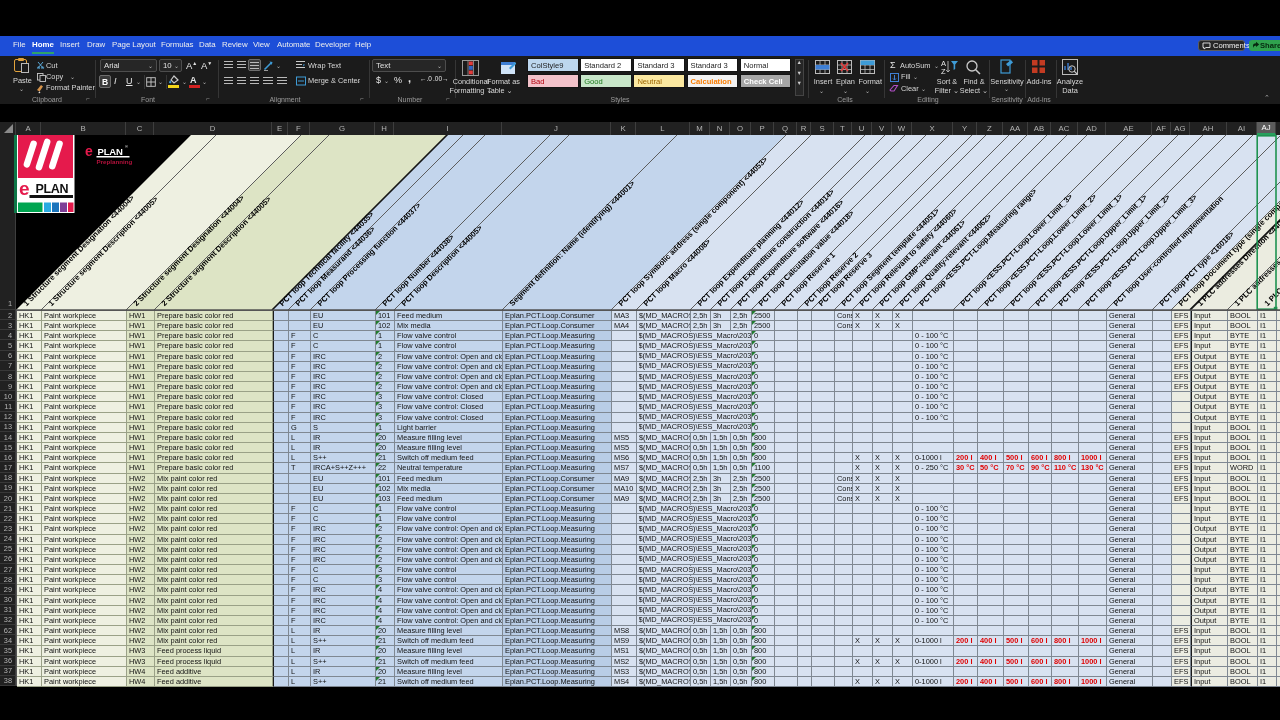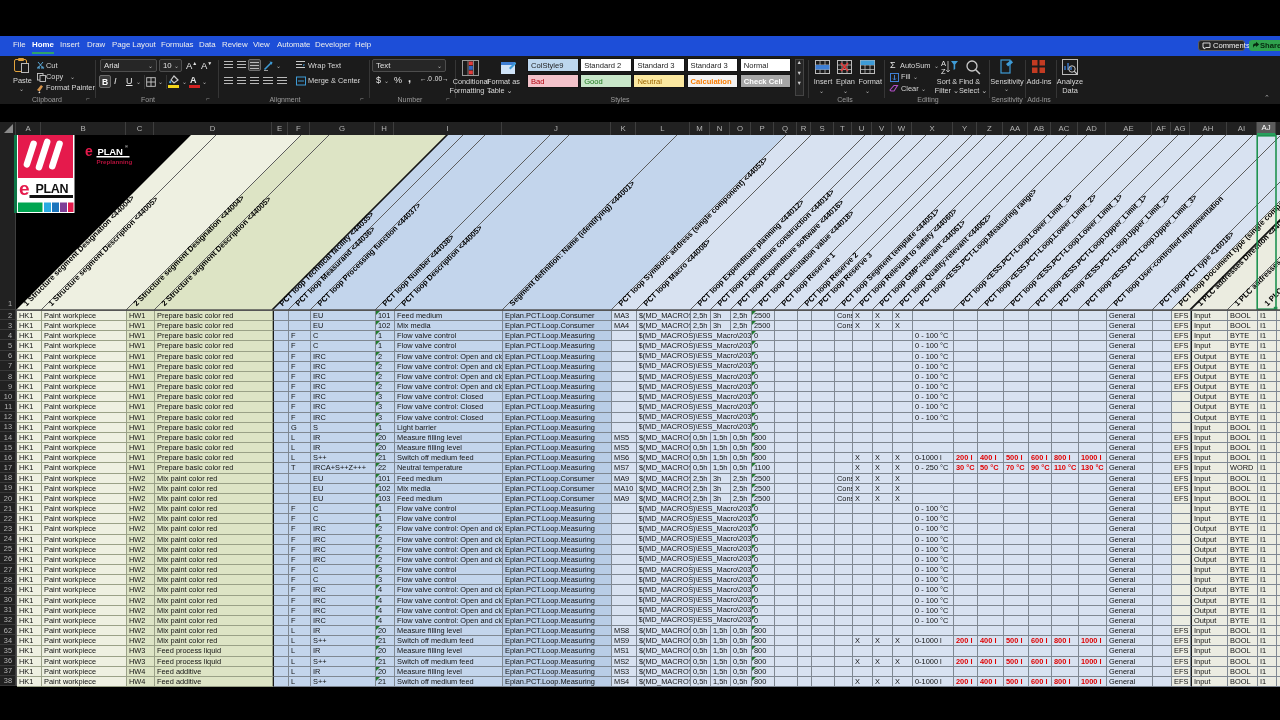--- a/index.html
+++ b/index.html
@@ -239,21 +239,21 @@
         <text x="0" y="7" font-size="7.5" fill="#e6e6e6" font-family="Liberation Sans">A</text>
         <text x="0" y="15" font-size="7.5" fill="#e6e6e6" font-family="Liberation Sans">Z</text>
         <path d="M7 2v11M5.2 11l1.8 2 1.8-2" stroke="#bbb" fill="none" stroke-width="0.9"></path>
         <path d="M10 2h7l-2.8 3.5V10l-1.6 1V5.5z" fill="#3e9bd6"></path>
       </svg>
   <div class="rt" style="left:933px;top:21px;width:28px;text-align:center;font-size:7.3px">Sort &amp;<br>Filter ⌄</div>
   <svg class="ic" style="left:965px;top:3px" width="16" height="16" viewBox="0 0 16 16">
         <circle cx="7" cy="7" r="5" fill="none" stroke="#c9c9c9" stroke-width="1.3"></circle>
         <path d="M10.5 10.5L15 15" stroke="#c9c9c9" stroke-width="1.5"></path>
       </svg>
-  <div class="rt" style="left:959px;top:21px;width:30px;font-size:7.3px">Find &amp;<br>Select ⌄</div>
+  <div class="rt" style="left:959px;top:21px;width:30px;text-align:center;font-size:7.3px">Find &amp;<br>Select ⌄</div>
   <div class="glab" style="left:888px">Editing</div>
   <div class="vsep" style="left:989px"></div>
 
   <svg class="ic" style="left:999px;top:3px" width="15" height="16" viewBox="0 0 15 16">
         <rect x="2" y="1" width="9" height="13" fill="none" stroke="#3e9bd6" stroke-width="1.2"></rect>
         <path d="M7 5l5-4 2 2.5-5 4z" fill="#3e9bd6"></path>
       </svg>
   <div class="rt" style="left:986px;top:21px;width:42px;text-align:center">Sensitivity</div>
       <div class="car" style="left:1004px;top:29px">⌄</div>
   <div class="glab" style="left:967px">Sensitivity</div>

